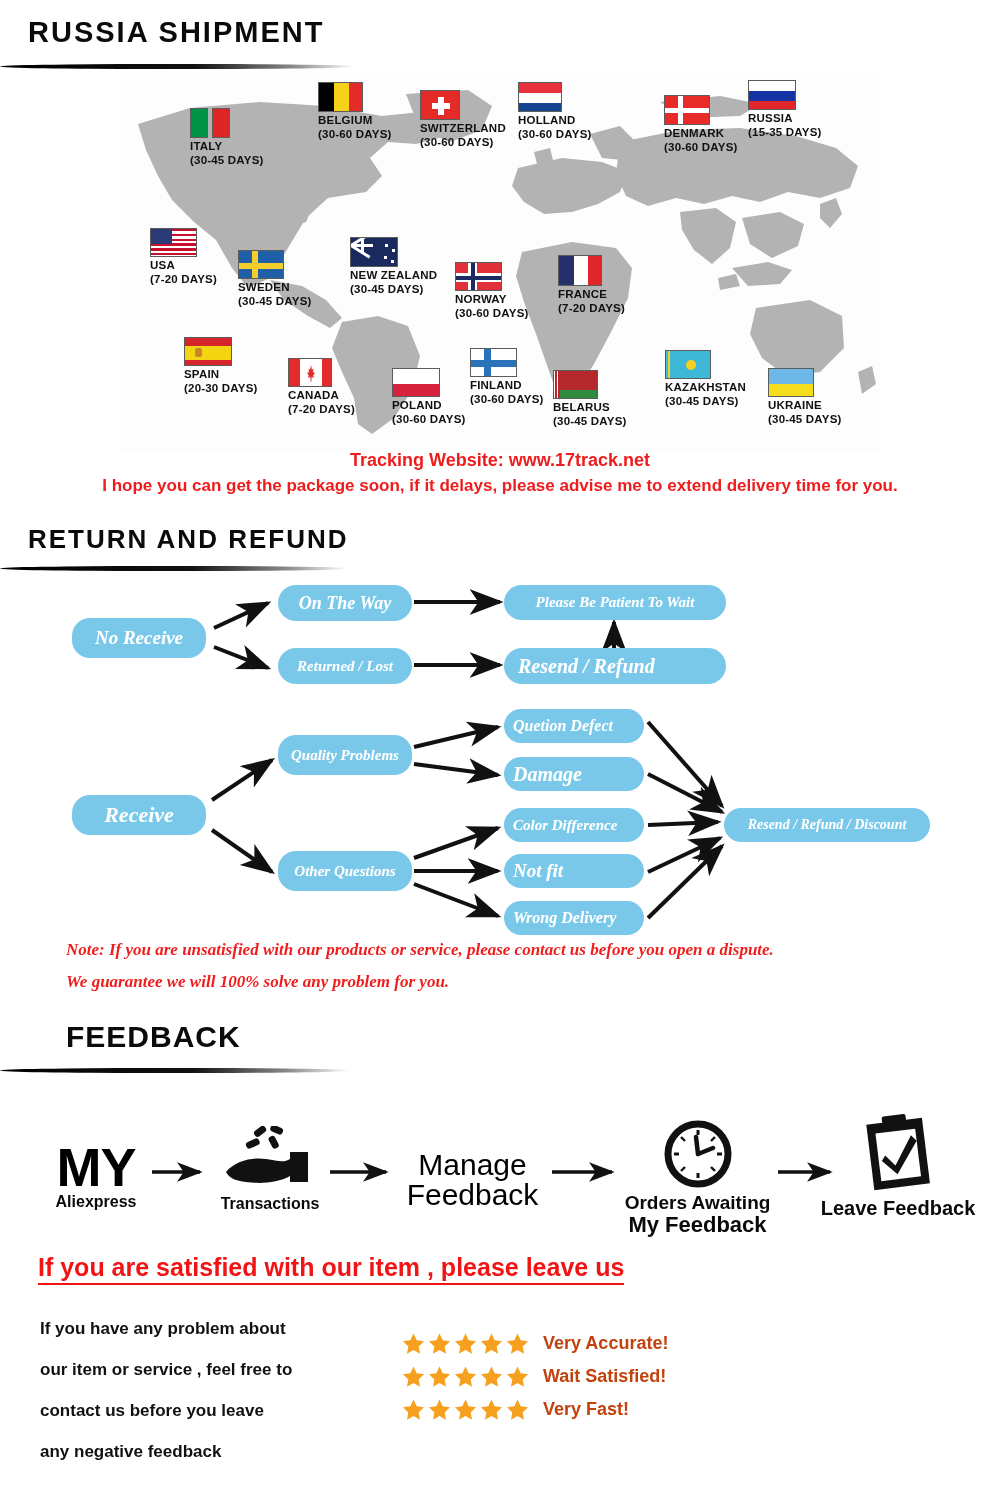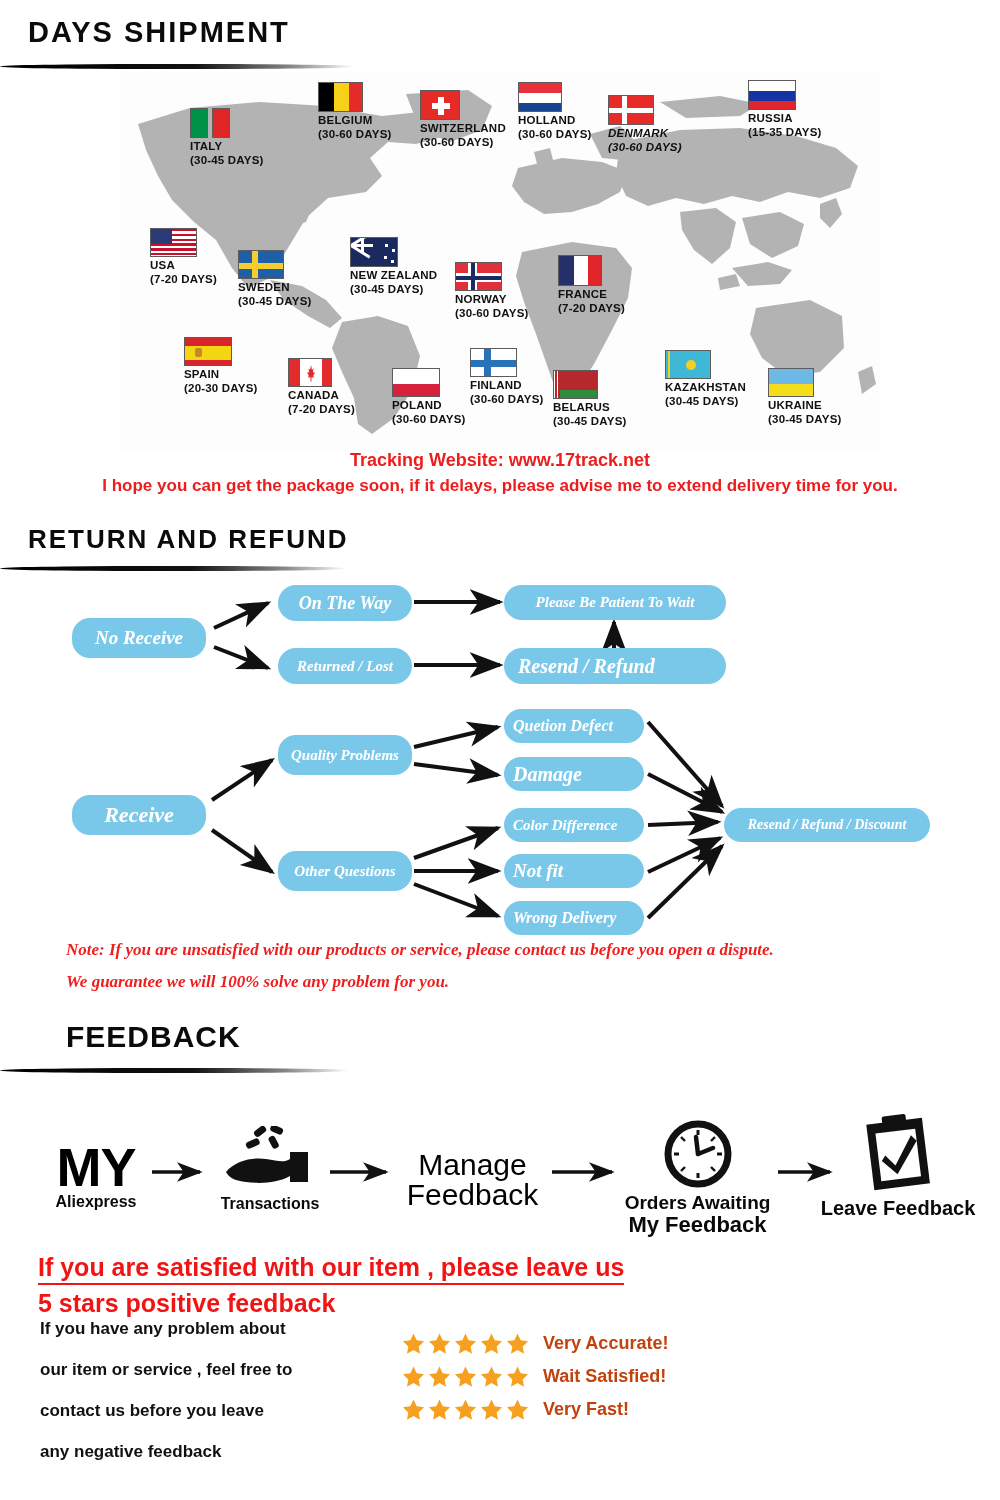--- a/index.html
+++ b/index.html
@@ -116,21 +116,21 @@
   .star{width:23px;height:23px;display:block;}
   .rate-text{
     font-family:"Liberation Sans", sans-serif;
     font-weight:bold;font-size:18px;color:#c2410c;
     margin-left:14px;white-space:nowrap;
   }
 </style>
 </head>
 <body>
 
-<div class="abs sec-title" style="left:28px;top:16px;font-size:29px;">DAYS  SHIPMENT</div>
+<div class="abs sec-title" style="left:28px;top:16px;font-size:29px;">RUSSIA  SHIPMENT</div>
 <div class="abs divider" style="left:0;top:64px;width:356px;"></div>
 
 <div class="map-wrap">
   <svg viewBox="0 0 760 380" preserveAspectRatio="none" aria-hidden="true">
     <g fill="#b3b3b3">
 
       <path d="M18,52 L70,36 L140,30 L205,34 L262,44 L300,40 L330,48 L326,64 L296,72 L268,70 L250,86 L262,104 L246,120 L208,126 L186,146 L168,176 L150,206 L128,216 L112,196 L96,168 L74,150 L52,128 L38,104 L26,78 Z"></path>
       <path d="M120,120 L168,112 L196,126 L186,150 L156,160 L128,150 Z"></path>
 
       <path d="M286,22 L348,18 L372,34 L362,58 L330,70 L300,58 Z"></path>
@@ -195,21 +195,21 @@
 
 <div class="country" style="left:518px;top:82px;">
   <div class="flag" style="width:44px;height:30px;background:#fff;">
     <span class="f-row" style="top:0;height:10px;background:#e8313a;"></span>
     <span class="f-row" style="top:20px;height:10px;background:#154591;"></span>
   </div>
   <div class="cname">HOLLAND</div>
   <div class="cdays">(30-60 DAYS)</div>
 </div>
 
-<div class="country" style="left:608px;top:95px;font-style:italic;">
+<div class="country" style="left:664px;top:95px;">
   <div class="flag" style="width:46px;height:30px;background:#e62b28;">
     <span style="position:absolute;left:13px;top:0;width:5px;height:30px;background:#fff;"></span>
     <span style="position:absolute;left:0;top:12px;width:46px;height:5px;background:#fff;"></span>
   </div>
   <div class="cname">DENMARK</div>
   <div class="cdays">(30-60 DAYS)</div>
 </div>
 
 <div class="country" style="left:748px;top:80px;">
   <div class="flag" style="width:48px;height:30px;background:#fff;">
@@ -470,21 +470,20 @@
       <rect x="23" y="21" width="40" height="48" fill="#fff"></rect>
       <rect x="31" y="5" width="24" height="12" rx="2" fill="#111"></rect>
       <path d="M30,44 L39,55 L58,27 L63,33 L40,64 L26,49 Z" fill="#111"></path>
     </g>
   </svg>
   <div class="fb-label" style="font-size:20px;margin-top:2px;">Leave Feedback</div>
 </div>
 
 <div class="abs" style="left:38px;top:1252px;">
   <div class="hl-red"><span class="hl-underline">If you are satisfied with our item , please leave us</span></div>
-  <div class="hl-red" style="margin-top:3px;">5 stars positive feedback</div>
 </div>
 
 <div class="abs" style="left:40px;top:1320px;">
   <div class="body-line" style="margin-bottom:24px;">If you have any problem about</div>
   <div class="body-line" style="margin-bottom:24px;">our item or service , feel free to</div>
   <div class="body-line" style="margin-bottom:24px;">contact us before you  leave</div>
   <div class="body-line">any negative feedback</div>
 </div>
 
 <div class="star-row" style="left:402px;top:1332px;">

